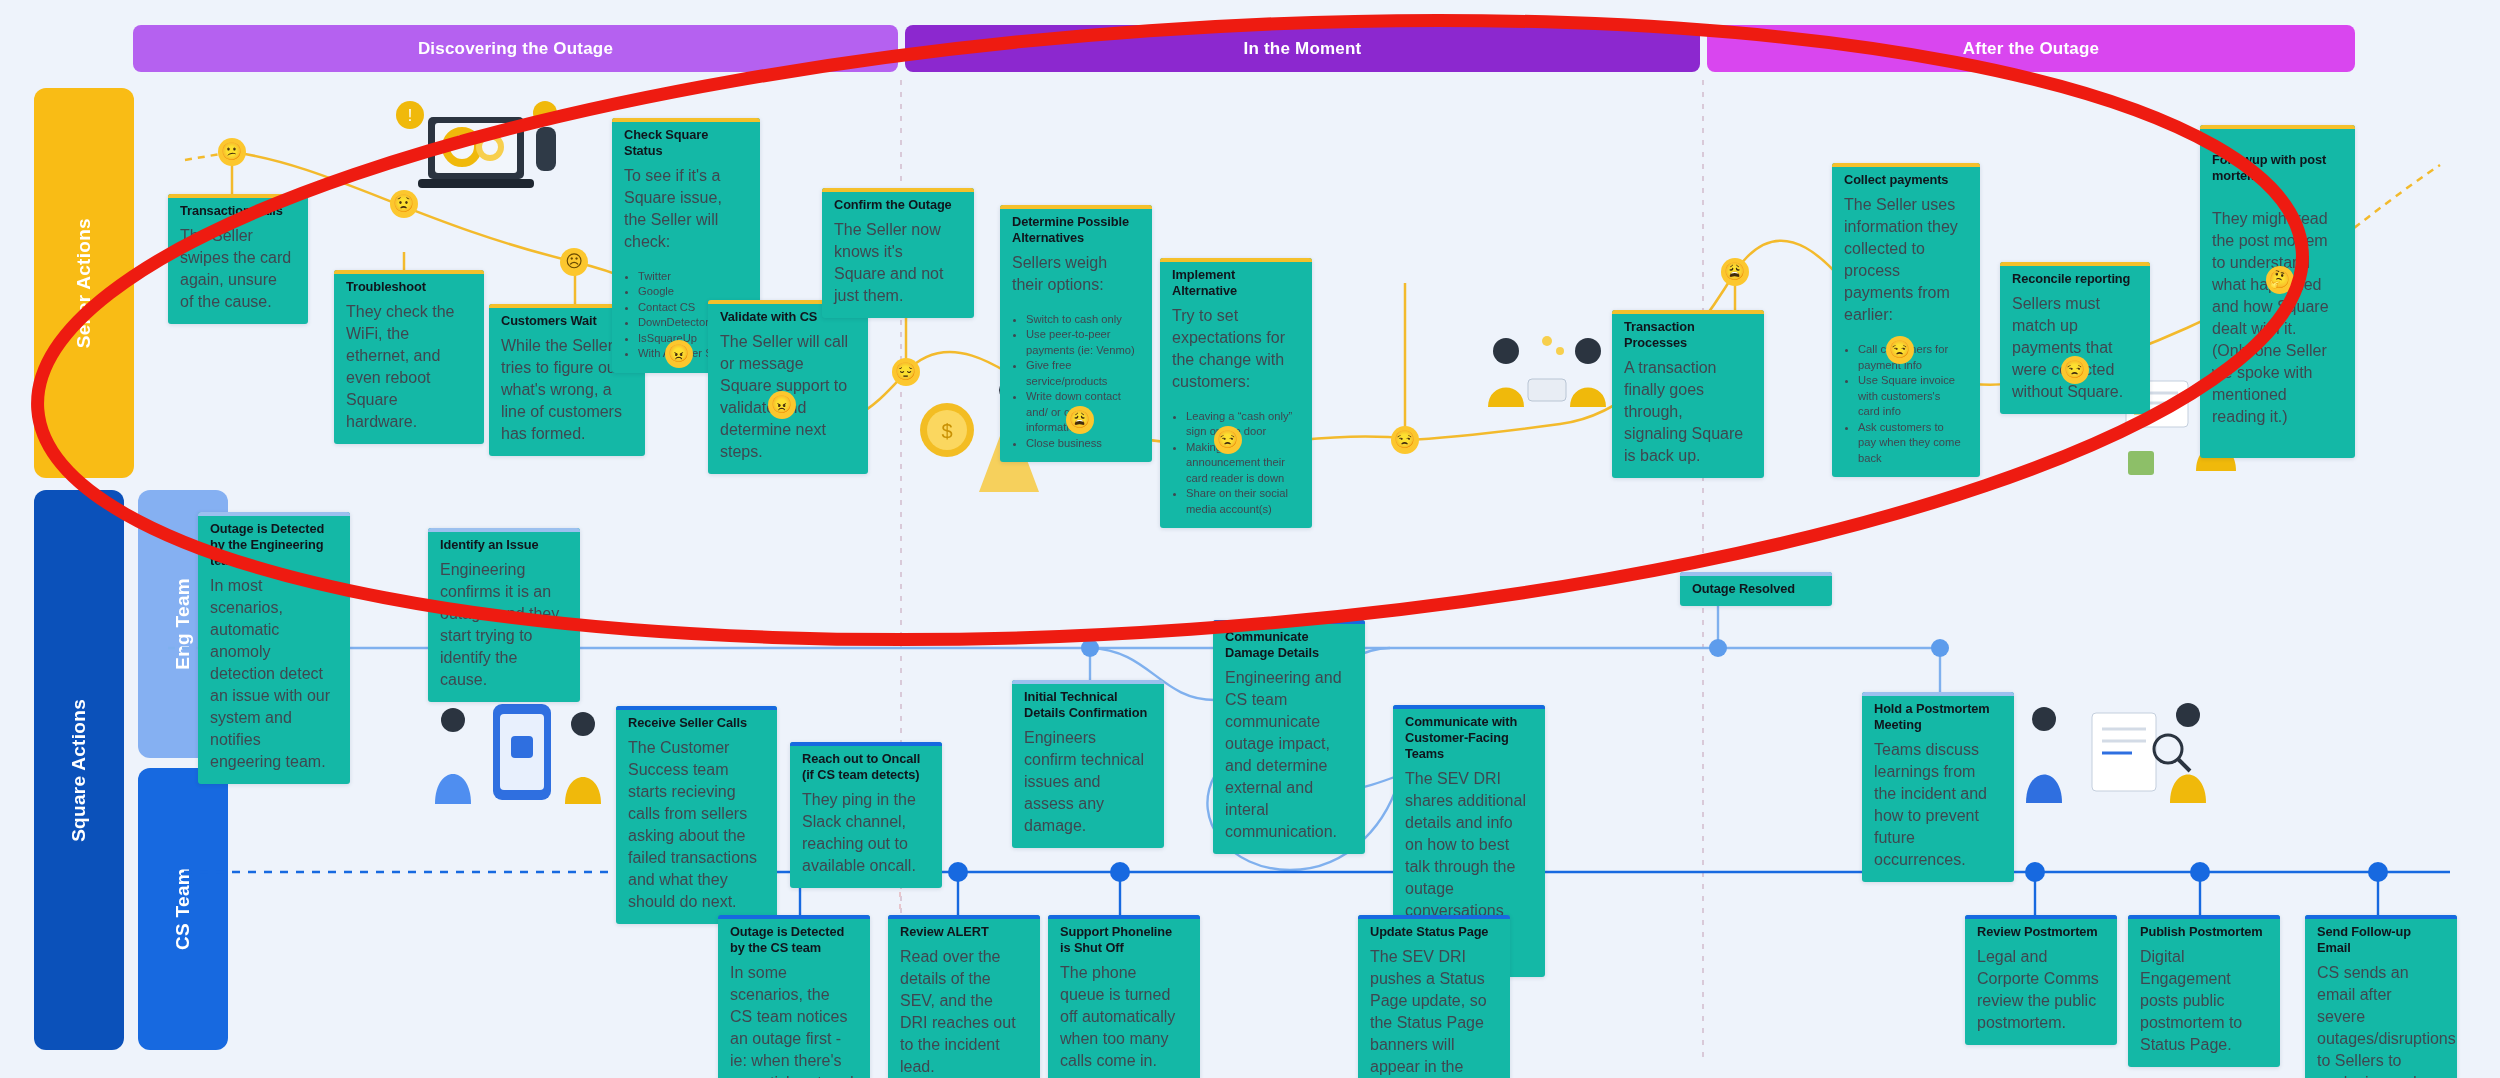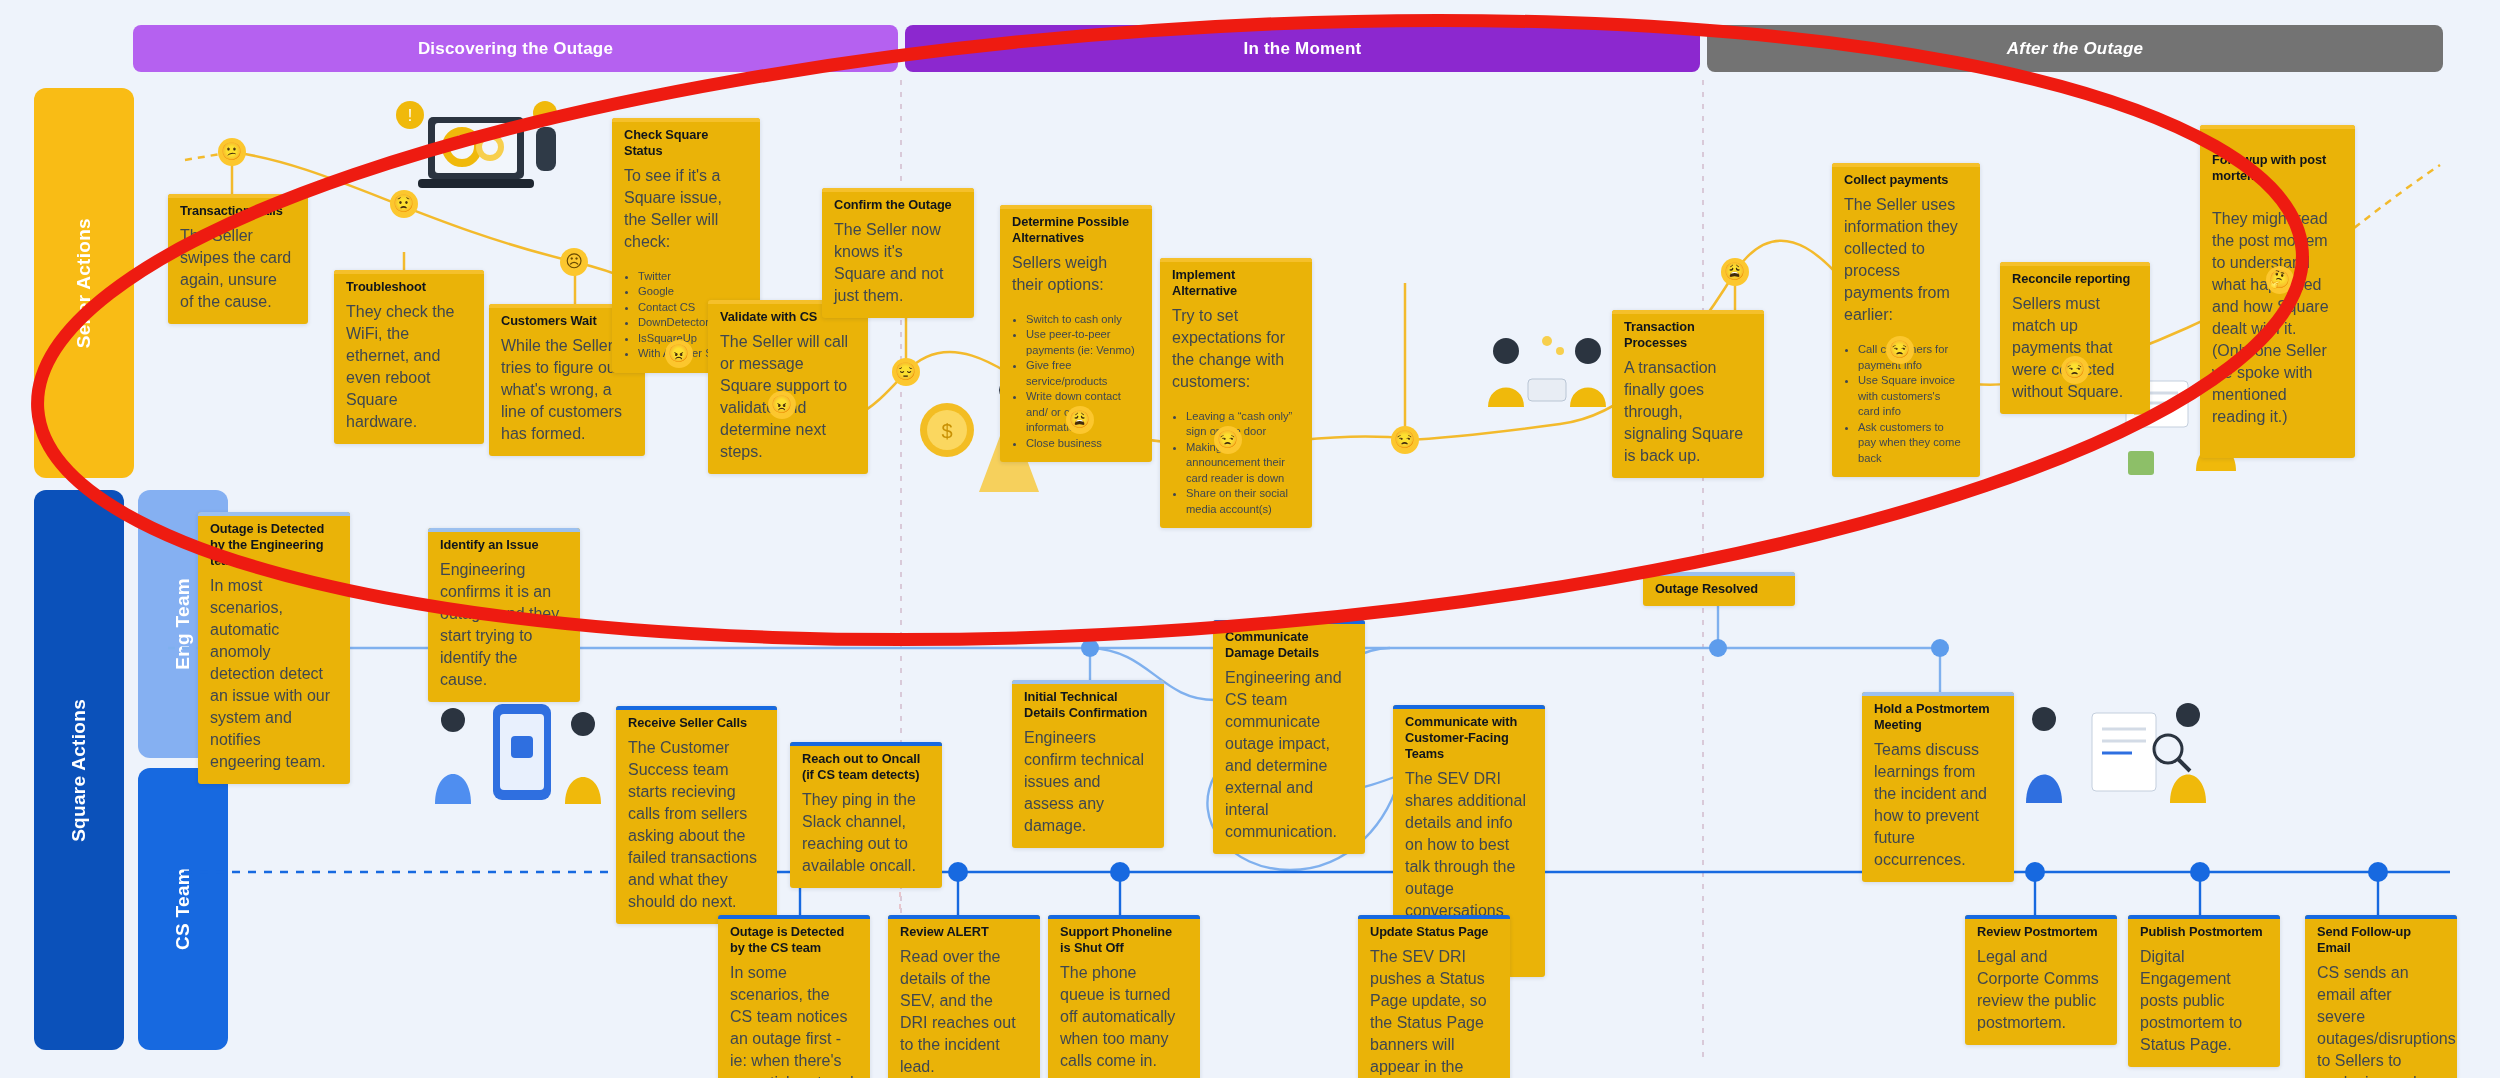--- a/index.html
+++ b/index.html
@@ -24,43 +24,43 @@
   #rail-cs       { left:138px; top:768px; width:90px;  height:282px; background:#1769e0; }
 
   
   .phase {
     position:absolute; top:25px; height:47px; border-radius:8px;
     display:flex; align-items:center; justify-content:center;
     color:#ffffff; font-weight:700; font-size:17px; letter-spacing:.2px;
   }
   #phase-1 { left:133px;  width:765px;  background:#b561f0; }
   #phase-2 { left:905px;  width:795px;  background:#8c28cf; }
-  #phase-3 { left:1707px; width:736px;  background:#737373;font-style:italic; }
+  #phase-3 { left:1707px; width:648px;  background:#d946ef; }
 
   
   .card {
-    position:absolute; background:#eab308; border-radius:3px;
+    position:absolute; background:#14b8a6; border-radius:3px;
     box-shadow:0 1px 4px rgba(20,40,80,.13);
     padding:9px 16px 11px 12px;
   }
   .card::before {
     content:""; position:absolute; left:0; right:0; top:0; height:4px;
     border-radius:3px 3px 0 0;
   }
   .card.y::before { background:#f5c02b; }
   .card.lb::before{ background:#9cc0ef; }
   .card.b::before { background:#1769e0; }
   .card h4 {
     font-size:12.8px; font-weight:700; color:#10151c; line-height:1.24;
     margin-bottom:6px; letter-spacing:-.1px;
   }
   .card p  { font-size:16px; color:#3f4750; line-height:1.38; }
   .card ul { margin:16px 0 0 14px; }
   .card li { font-size:11.2px; color:#3f4750; line-height:1.38; }
-  .card.titleonly { padding-bottom:9px; }
+  .card.titleonly { padding-bottom:9px;margin-left:37px; }
   .card.titleonly h4 { margin-bottom:0; }
 
   
   .emo {
     position:absolute; width:28px; height:28px; border-radius:50%;
     background:#fcc72e; font-size:17px; line-height:28px; text-align:center;
     color:#6a4a00;
   }
 
   

